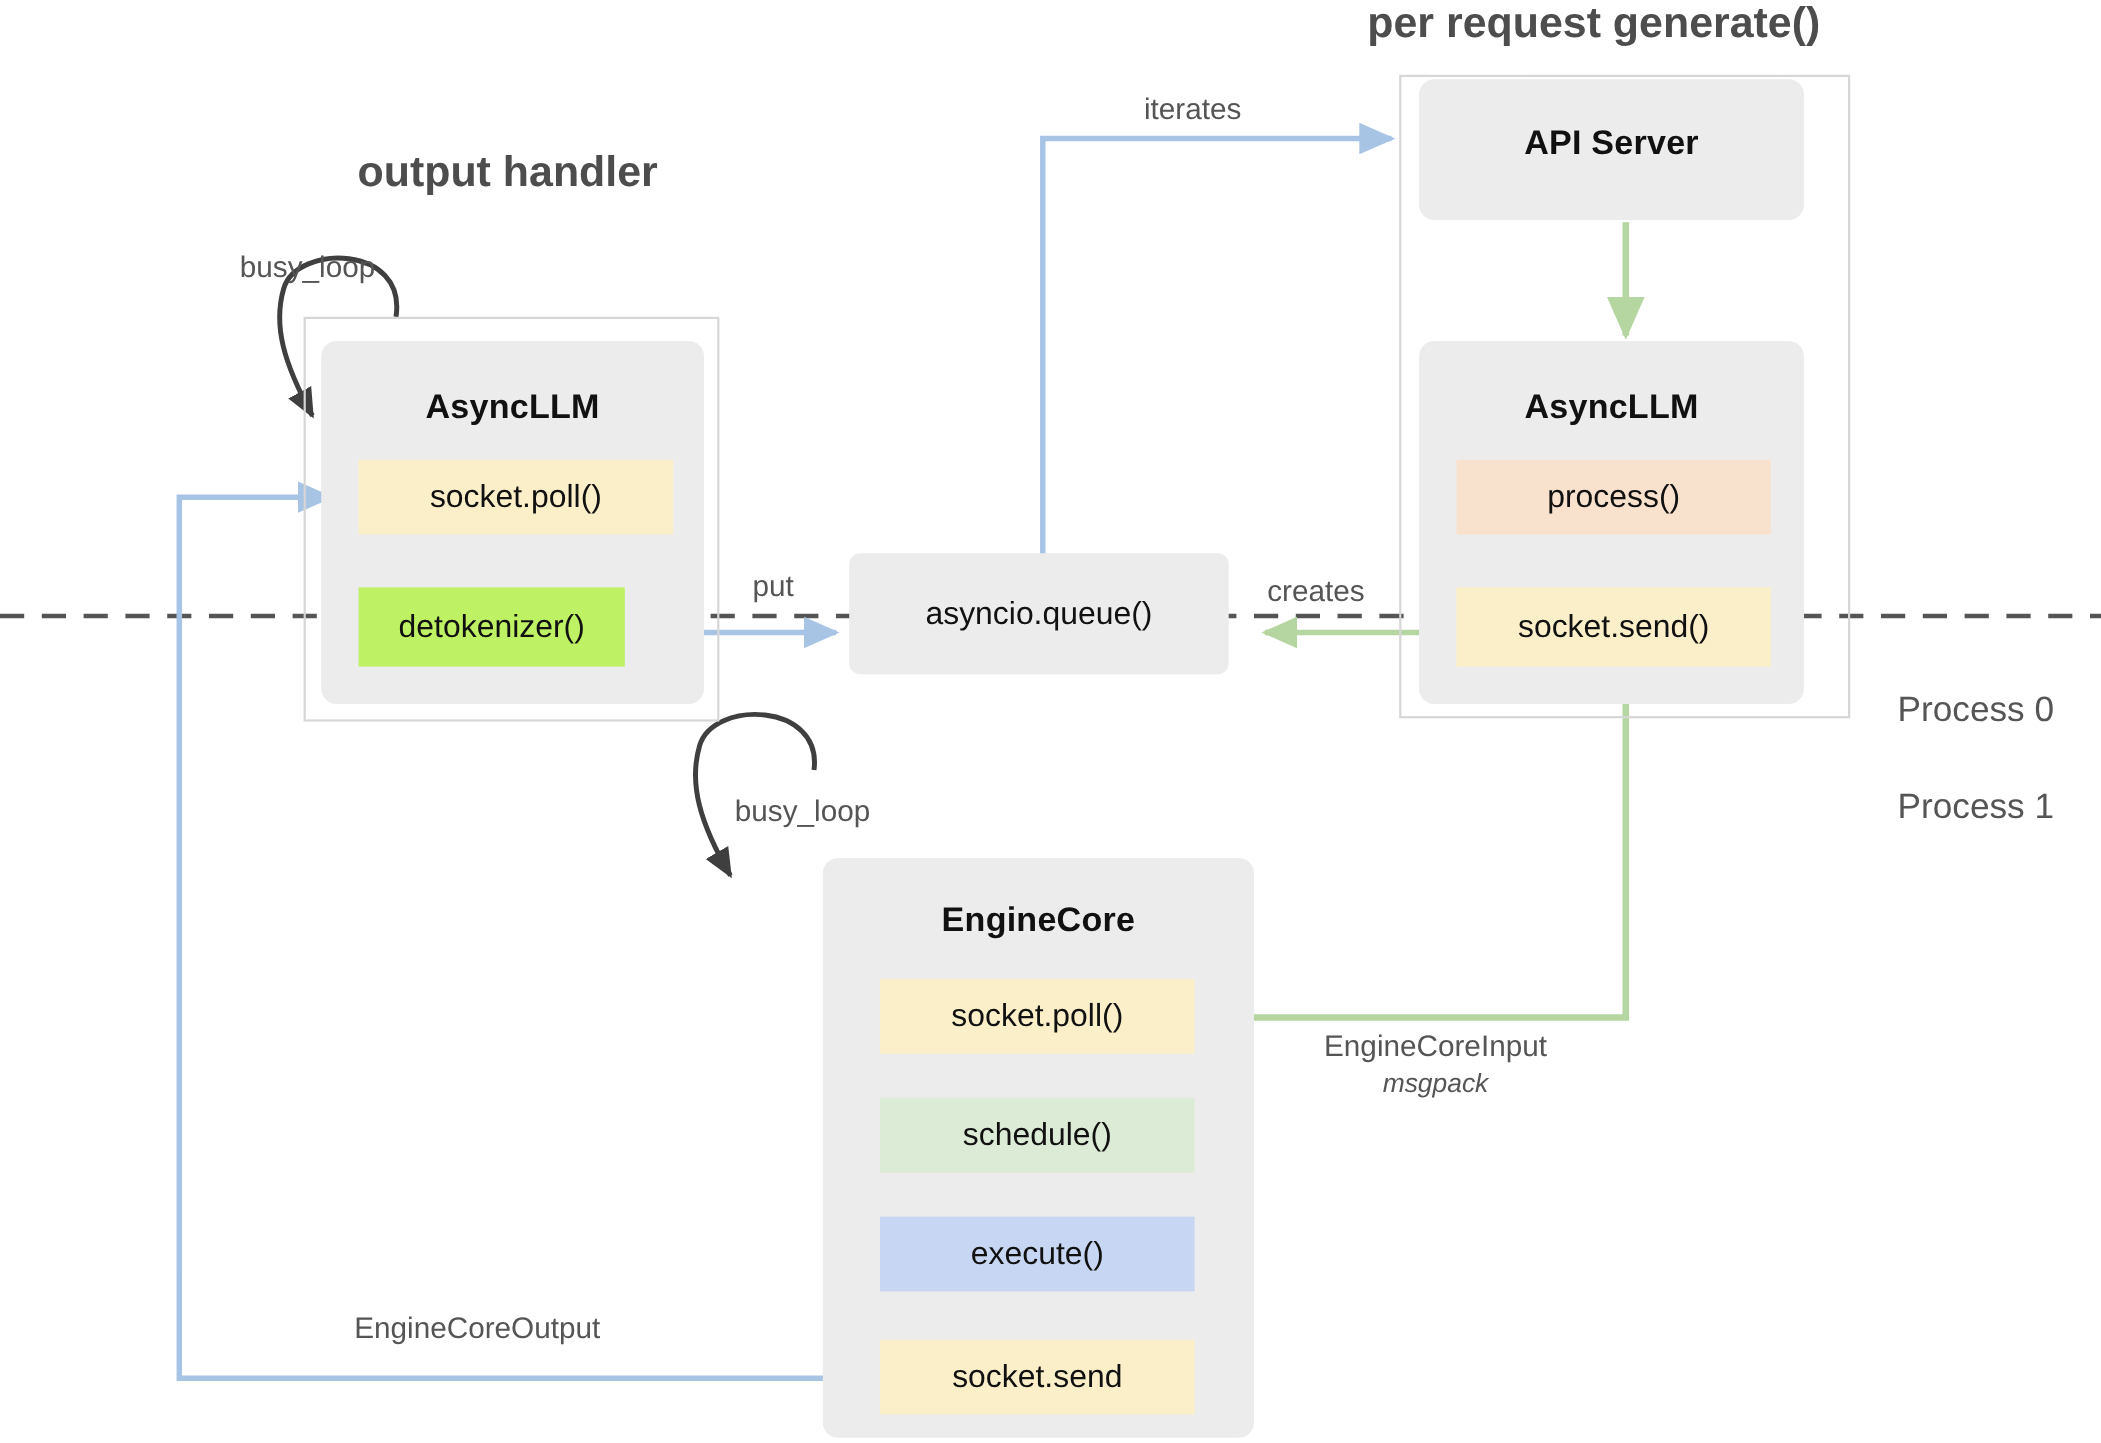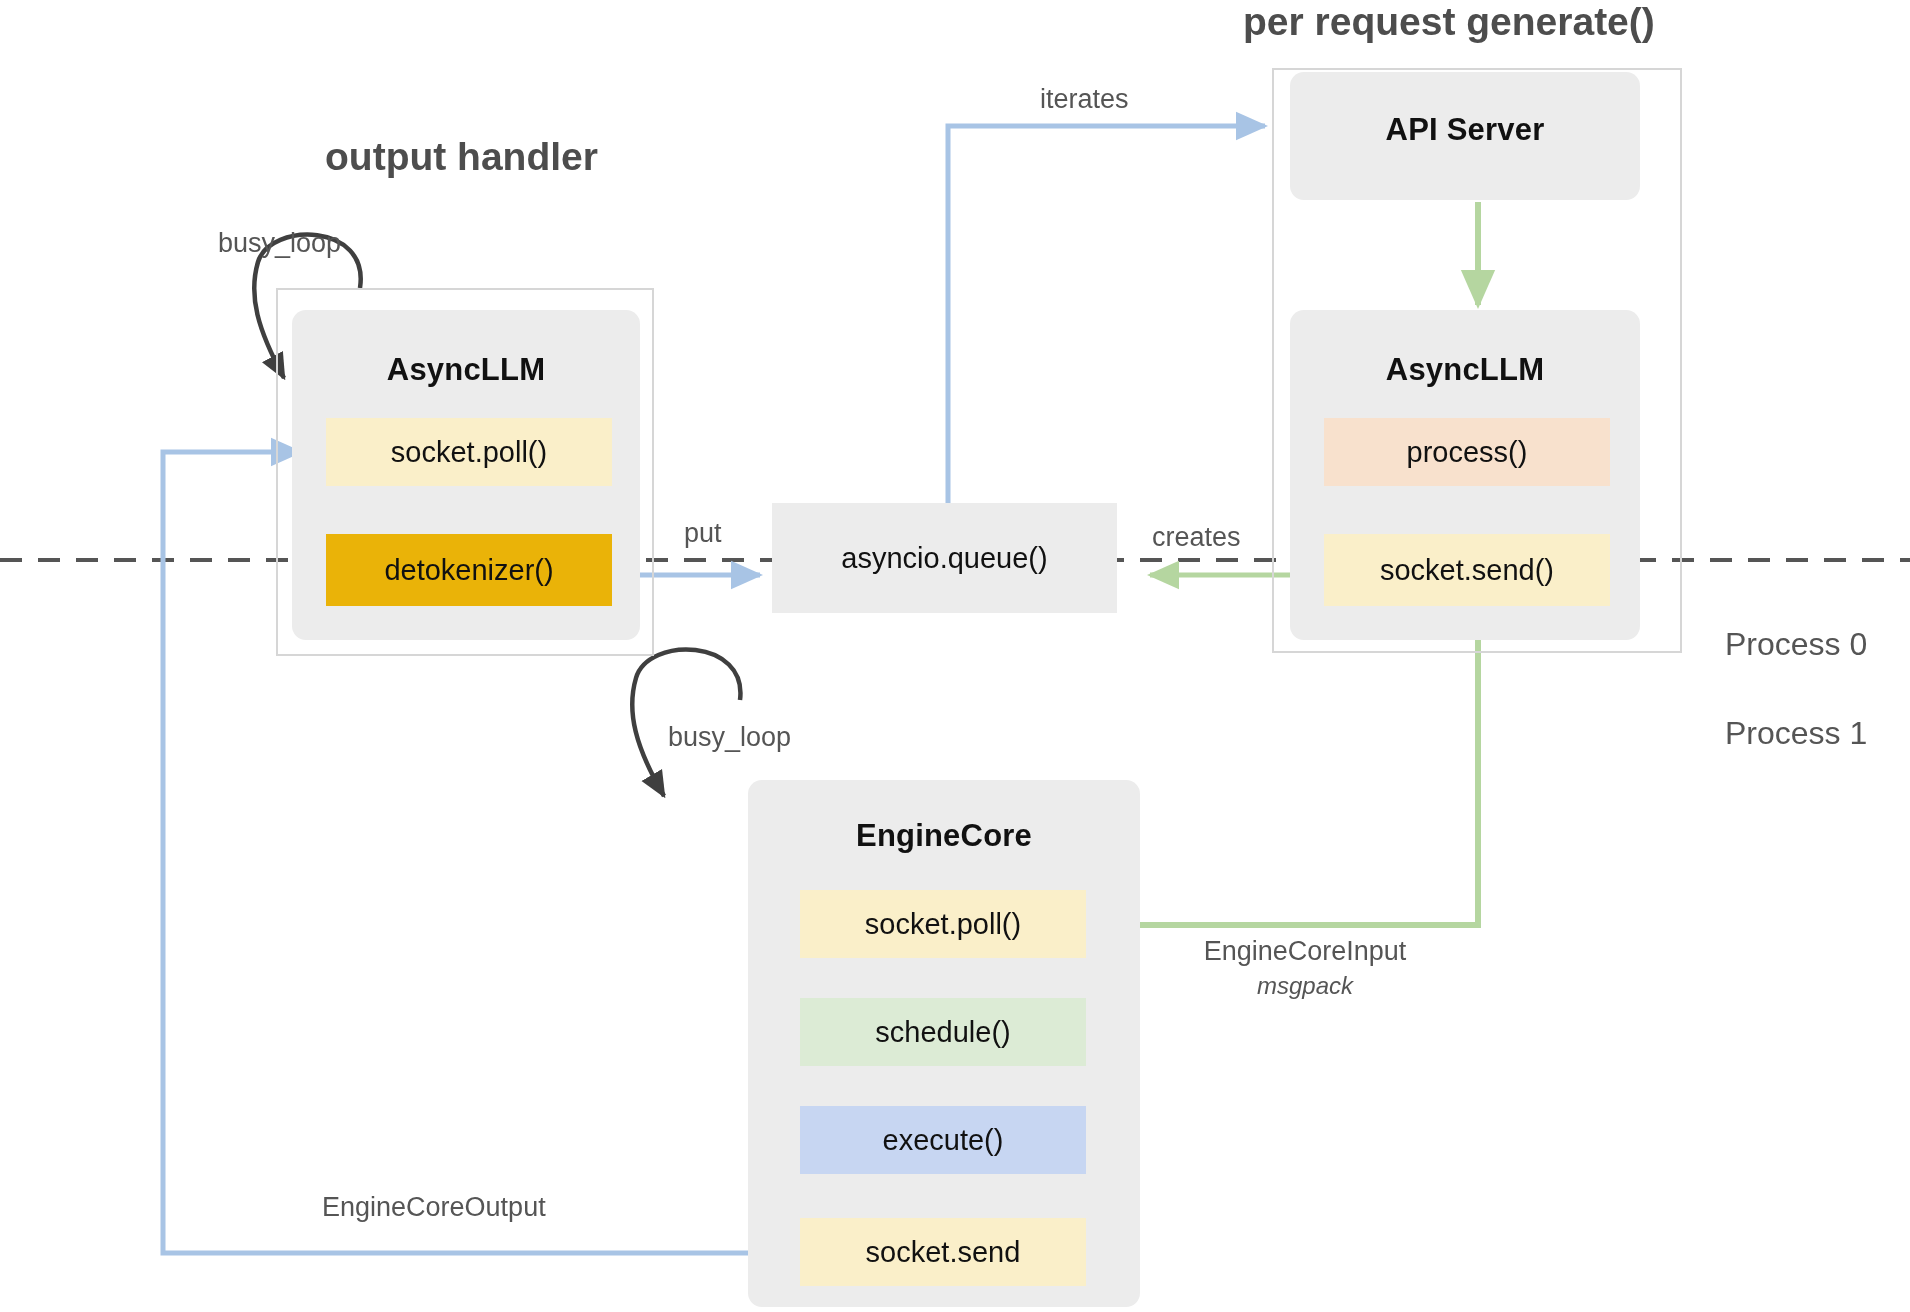--- a/index.html
+++ b/index.html
@@ -54,20 +54,21 @@
     box-sizing:border-box;
   }
   .plain-node{
     position:absolute;
     background:#ececec;
     display:flex;
     align-items:center;
     justify-content:center;
     font-size:29px;
     color:#111111;
+    border-radius:10px;
   }
 
   
   .section-title{
     position:absolute;
     font-weight:bold;
     color:#4d4d4d;
     font-size:39px;
     white-space:nowrap;
   }
@@ -143,21 +144,21 @@
 
   <div class="proc-label" style="left:1725px;top:626px;">Process 0</div>
   <div class="proc-label" style="left:1725px;top:715px;">Process 1</div>
 
   <div class="group-frame" style="left:276px;top:288px;width:378px;height:368px;"></div>
 
   <div class="node" style="left:292px;top:310px;width:348px;height:330px;">
     <div class="node-title" style="margin-top:44px;">AsyncLLM</div>
   </div>
   <div class="slot" style="left:326px;top:418px;width:286px;height:68px;background:#faefc9;">socket.poll()</div>
-  <div class="slot" style="left:326px;top:534px;width:286px;height:72px;background:#eab308;">detokenizer()</div>
+  <div class="slot" style="left:326px;top:534px;width:242px;height:72px;background:#bef264;">detokenizer()</div>
 
   <div class="group-frame" style="left:1272px;top:68px;width:410px;height:585px;"></div>
 
   <div class="node" style="left:1290px;top:72px;width:350px;height:128px;">
     <div class="node-title" style="margin-top:42px;">API Server</div>
   </div>
 
   <div class="node" style="left:1290px;top:310px;width:350px;height:330px;">
     <div class="node-title" style="margin-top:44px;">AsyncLLM</div>
   </div>

